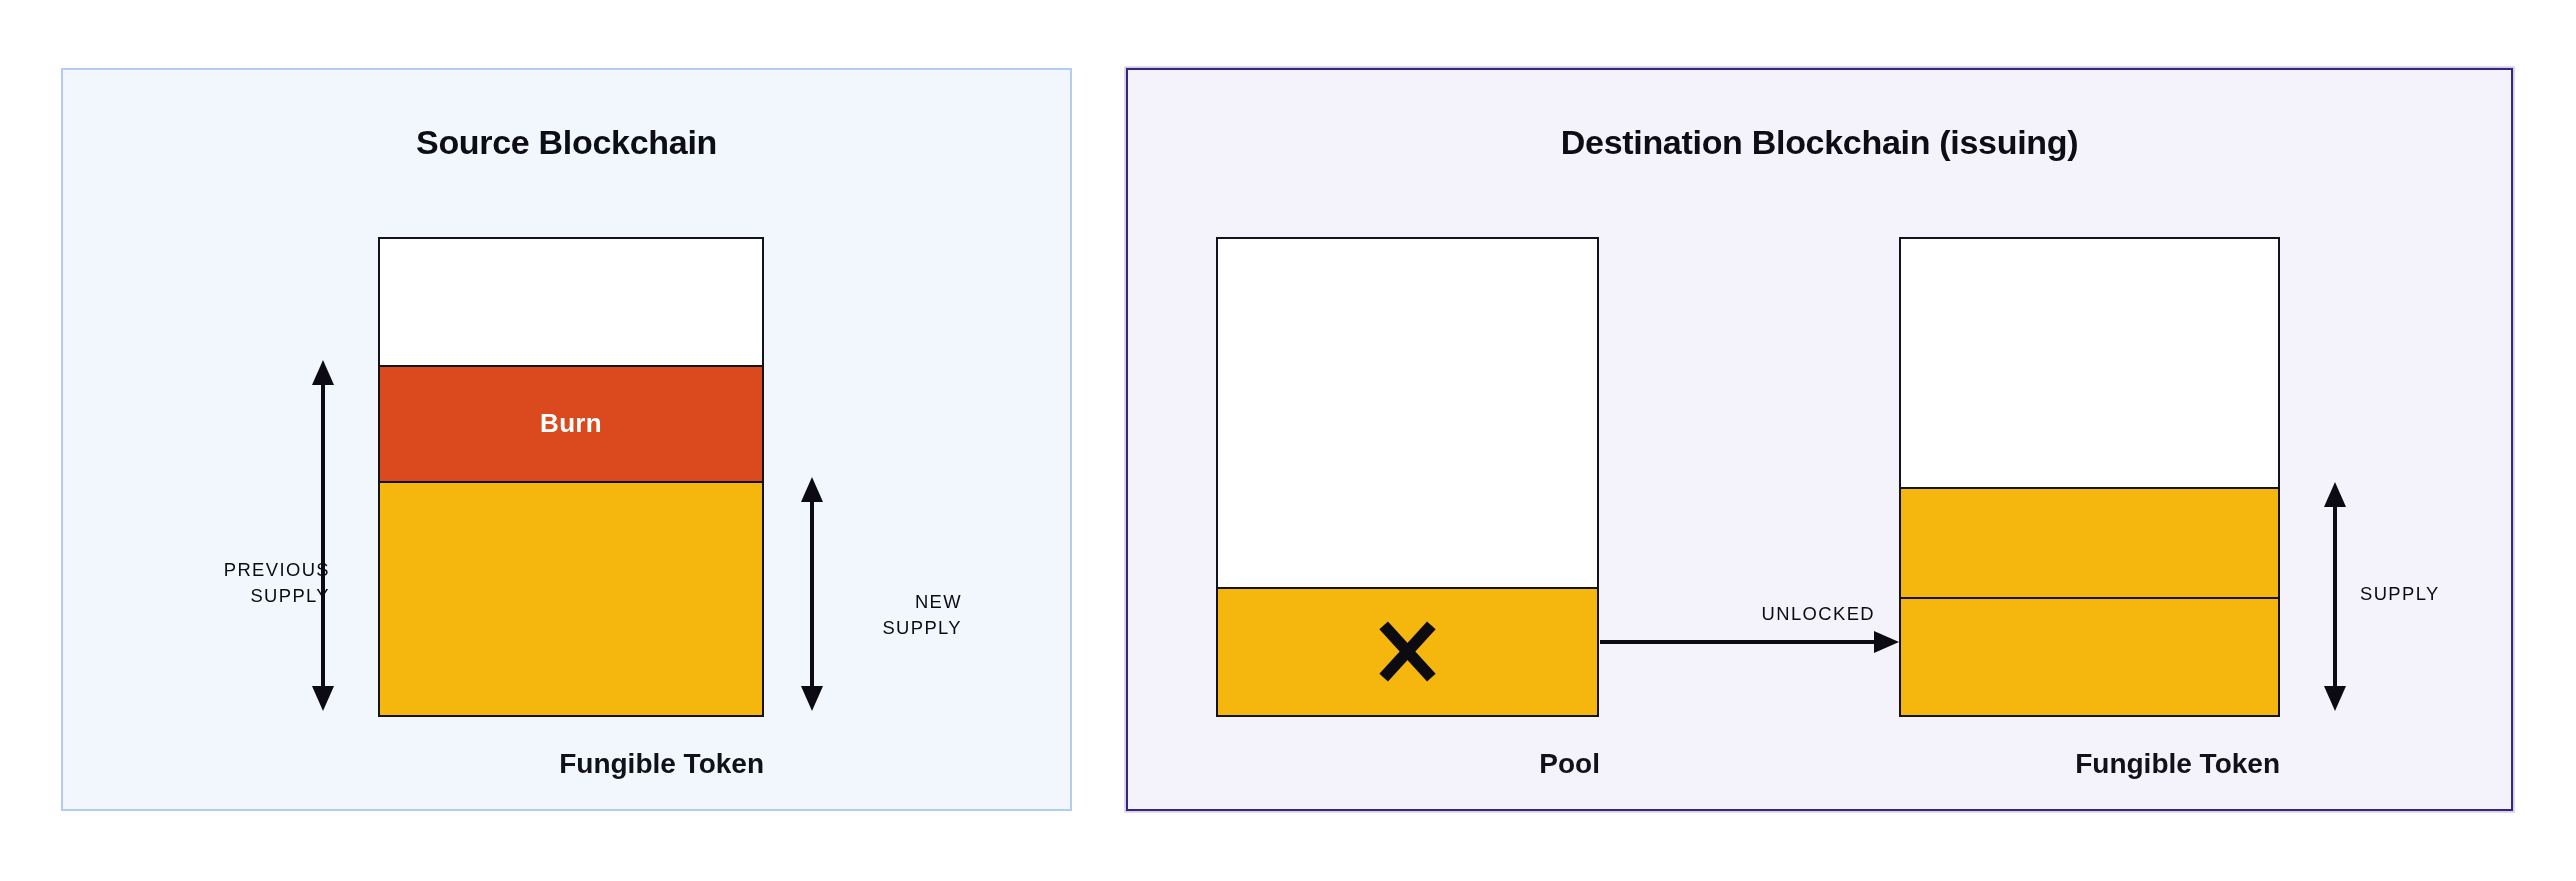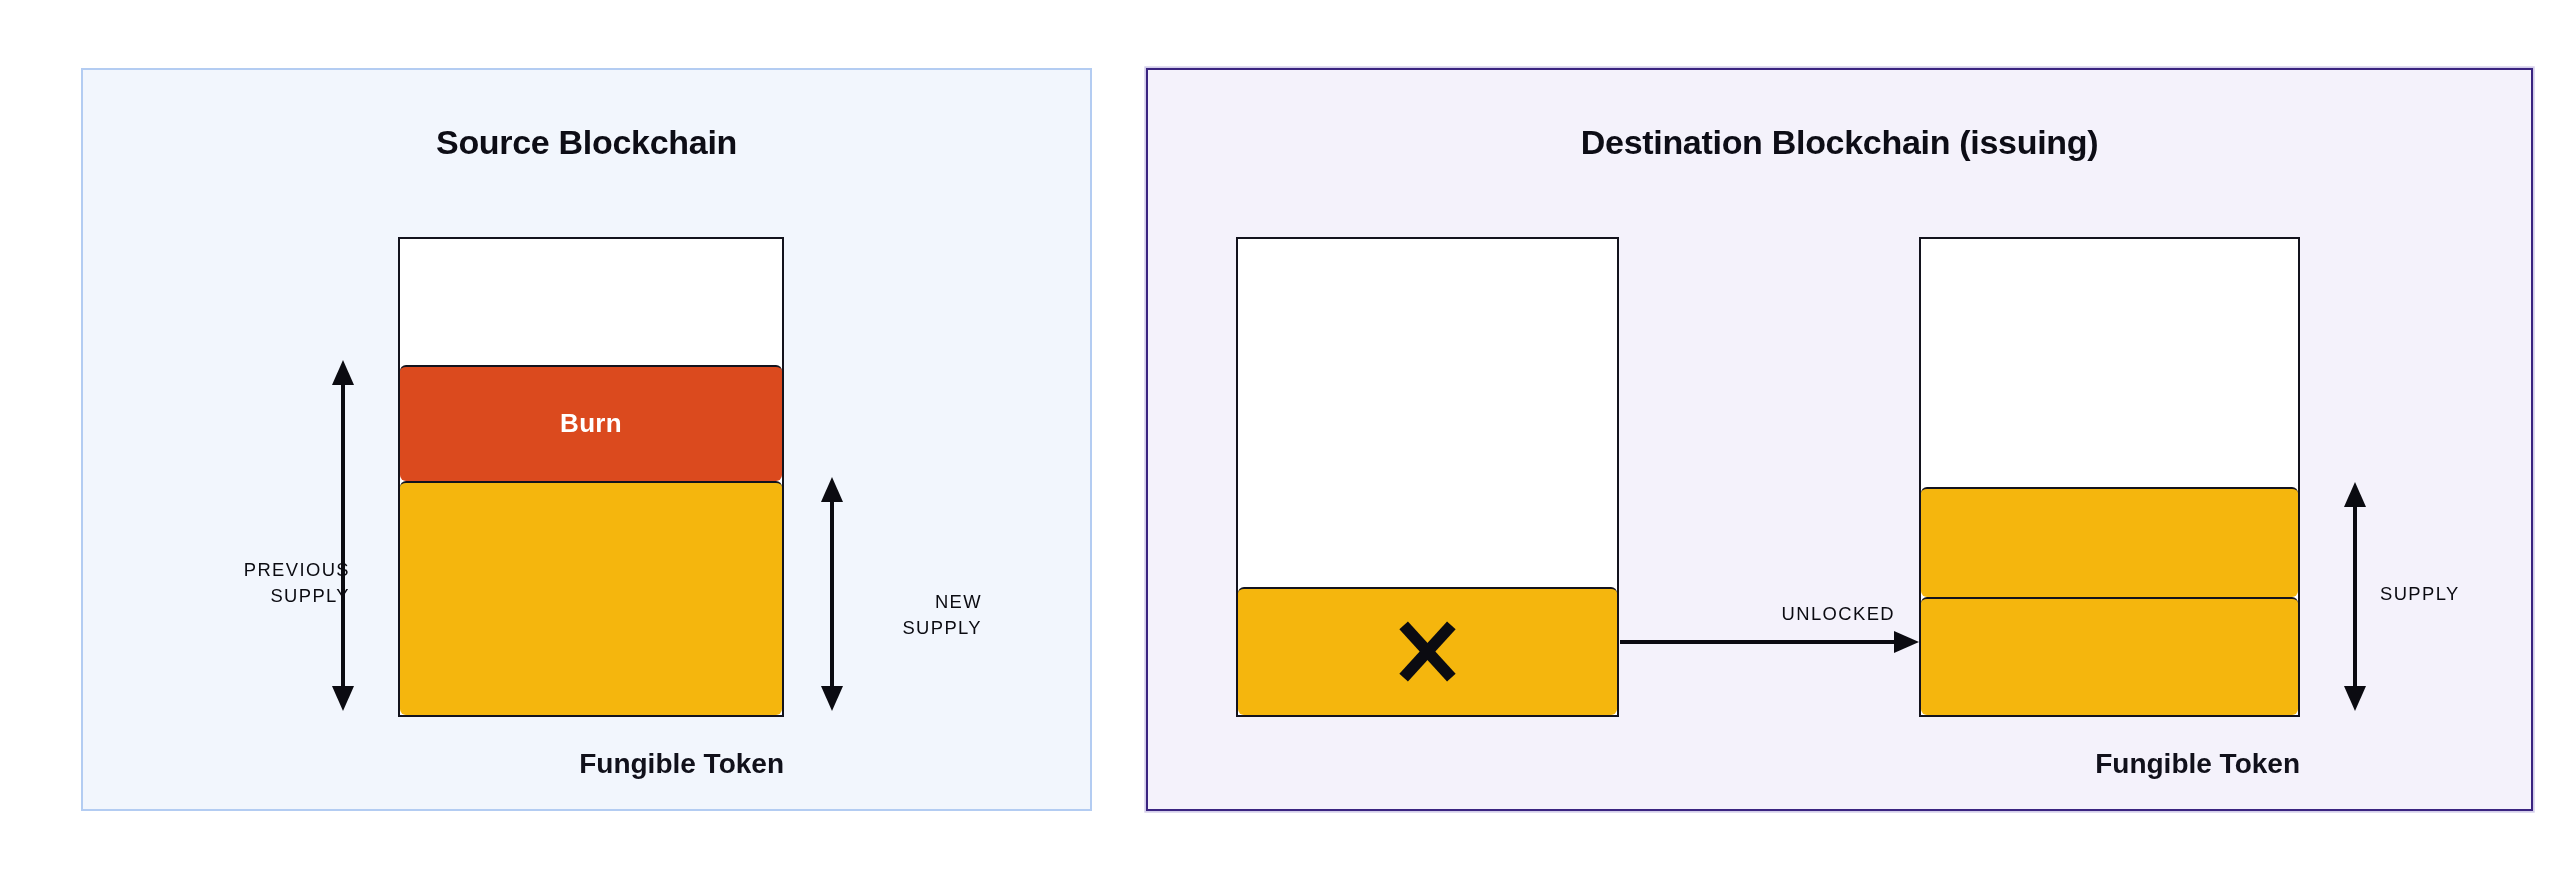--- a/index.html
+++ b/index.html
@@ -3,21 +3,21 @@
 <meta charset="utf-8">
 <style>
   html, body { margin: 0; padding: 0; }
   body {
     width: 2576px; height: 881px;
     background: #FFFFFF;
     font-family: "Liberation Sans", "DejaVu Sans", sans-serif;
     position: relative;
     overflow: hidden;
   }
-  .canvas { position: absolute; inset: 0; margin-left: 20px; }
+  .canvas { position: absolute; inset: 0; }
 
   
   .panel {
     position: absolute;
     top: 68px;
     height: 743px;
     box-sizing: border-box;
     border: 2.8px solid transparent;
   }
   .panel-source { left: 61px;  width: 1011px; }
@@ -43,21 +43,20 @@
     background: #FFFFFF;
     display: flex;
     flex-direction: column;
   }
   .seg {
     width: 100%;
     box-sizing: border-box;
     display: flex;
     align-items: center;
     justify-content: center;
-    border-radius: 6px;
   }
   .seg + .seg { border-top: 2.2px solid var(--bar-border); }
   .seg-label {
     font-size: 26px; font-weight: 600;
     letter-spacing: 0.3px;
   }
 
   .bar-caption {
     position: absolute;
     top: 678px;
@@ -177,16 +176,17 @@
       <div class="seg" style="height: 24.8%; background: rgb(245, 182, 13);"></div>
     </div>
 
     <div class="v-arrow" style="left:1196px; top:412px; height:229px;">
       <div class="head-up"></div>
       <div class="shaft"></div>
       <div class="head-down"></div>
     </div>
     <div class="note" style="left:1232px; top:511px; width:178px; text-align:left;">SUPPLY</div>
 
+    <p class="bar-caption" style="left:88px; width:384px;">Pool</p>
     <p class="bar-caption" style="left:771px; width:381px;">Fungible Token</p>
   </section>
 </div>
 
 
 </body></html>

